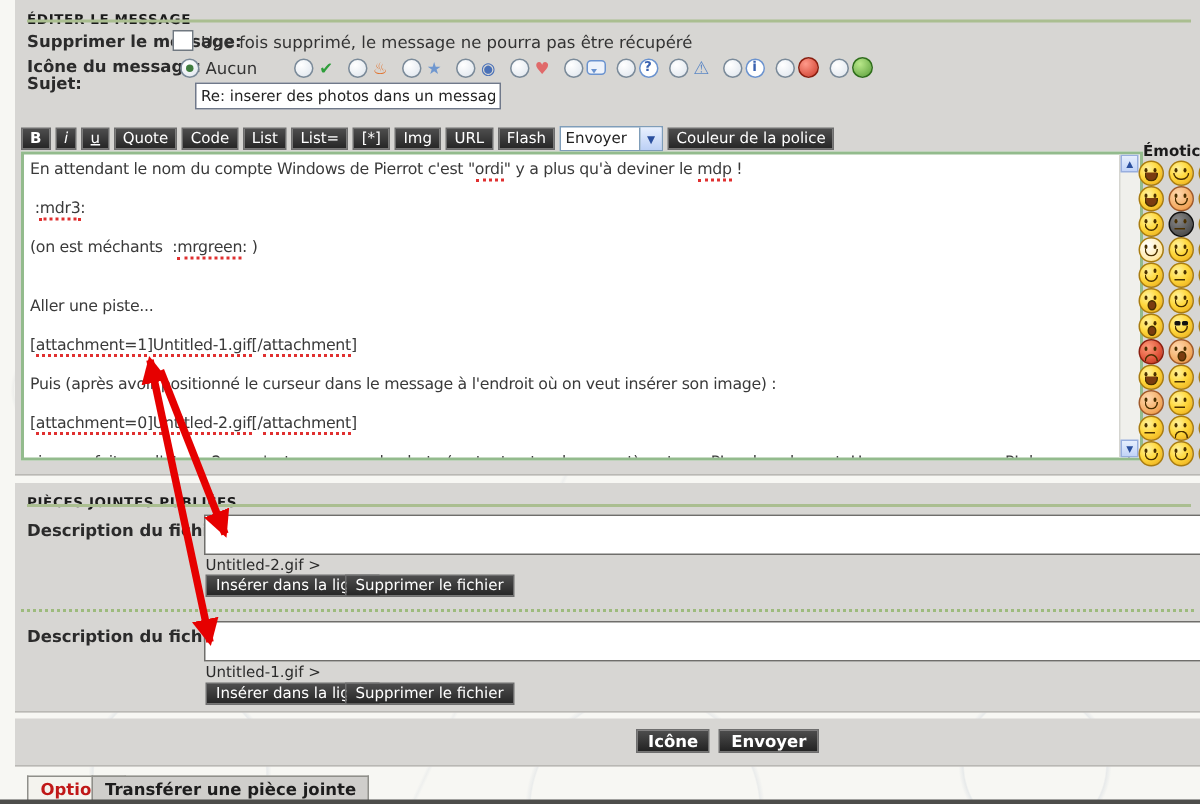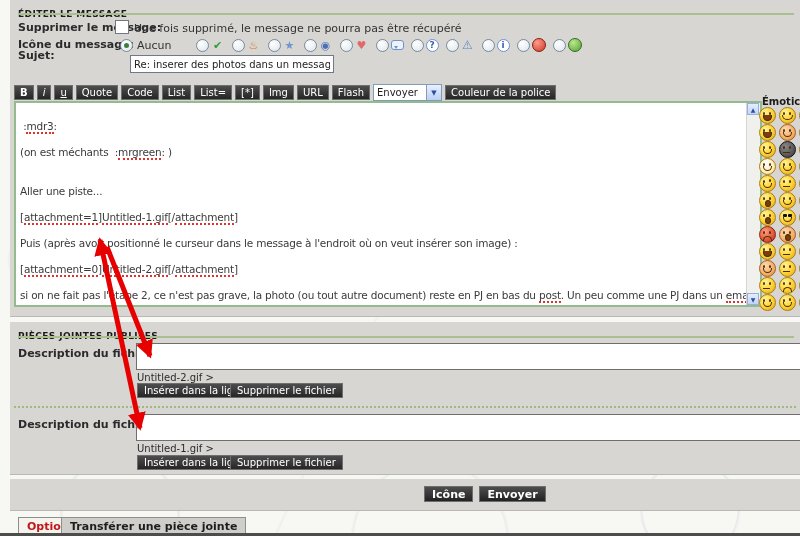--- a/index.html
+++ b/index.html
@@ -163,20 +163,21 @@
         <span class="arrowbox">▼</span>
       </span>
       <button class="tbtn">Couleur de la police</button>
     </div>
 
     <div class="editor">
       <div class="vscroll">
         <span class="sarrow up">▲</span>
         <span class="sarrow down">▼</span>
       </div>
+    <div class="mline"><span>En attendant le nom du compte Windows de Pierrot c'est "</span><span class="sp">ordi</span><span>" y a plus qu'à deviner le </span><span class="sp">mdp</span><span> !</span></div>
         <div class="mline">&nbsp;</div>
         <div class="mline"><span> :</span><span class="sp">mdr3</span><span>:</span></div>
         <div class="mline">&nbsp;</div>
         <div class="mline"><span>(on est méchants  :</span><span class="sp">mrgreen</span><span>: )</span></div>
         <div class="mline">&nbsp;</div>
         <div class="mline">&nbsp;</div>
         <div class="mline"><span>Aller une piste...</span></div>
         <div class="mline">&nbsp;</div>
         <div class="mline"><span>[</span><span class="sp">attachment=1</span><span>]</span><span class="sp">Untitled-1.gif</span><span>[/</span><span class="sp">attachment</span><span>]</span></div>
         <div class="mline">&nbsp;</div>

